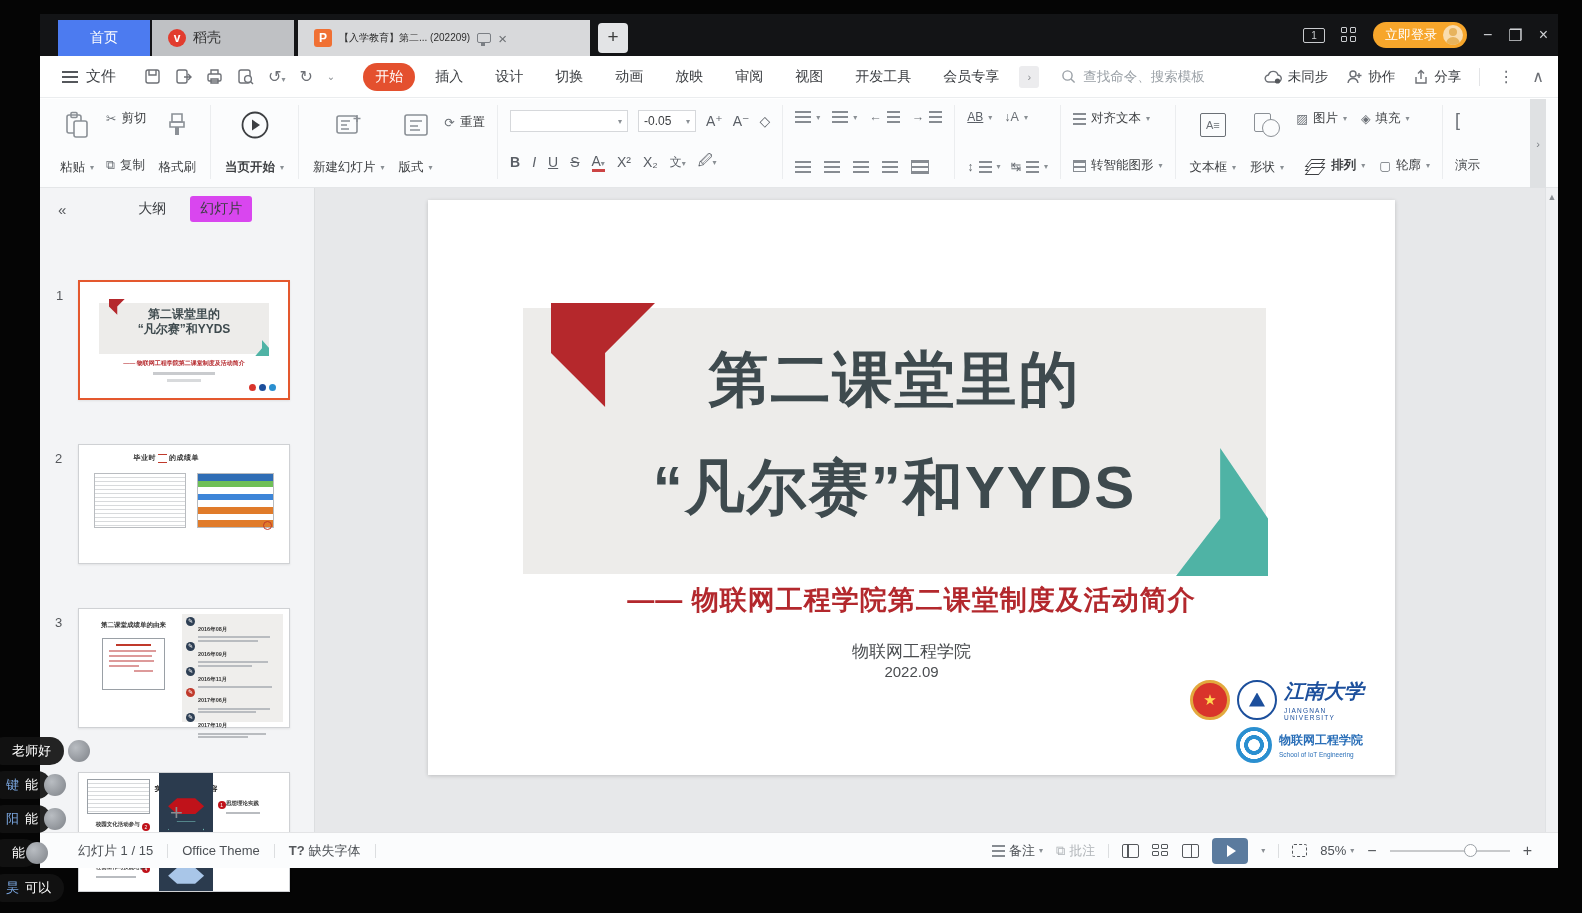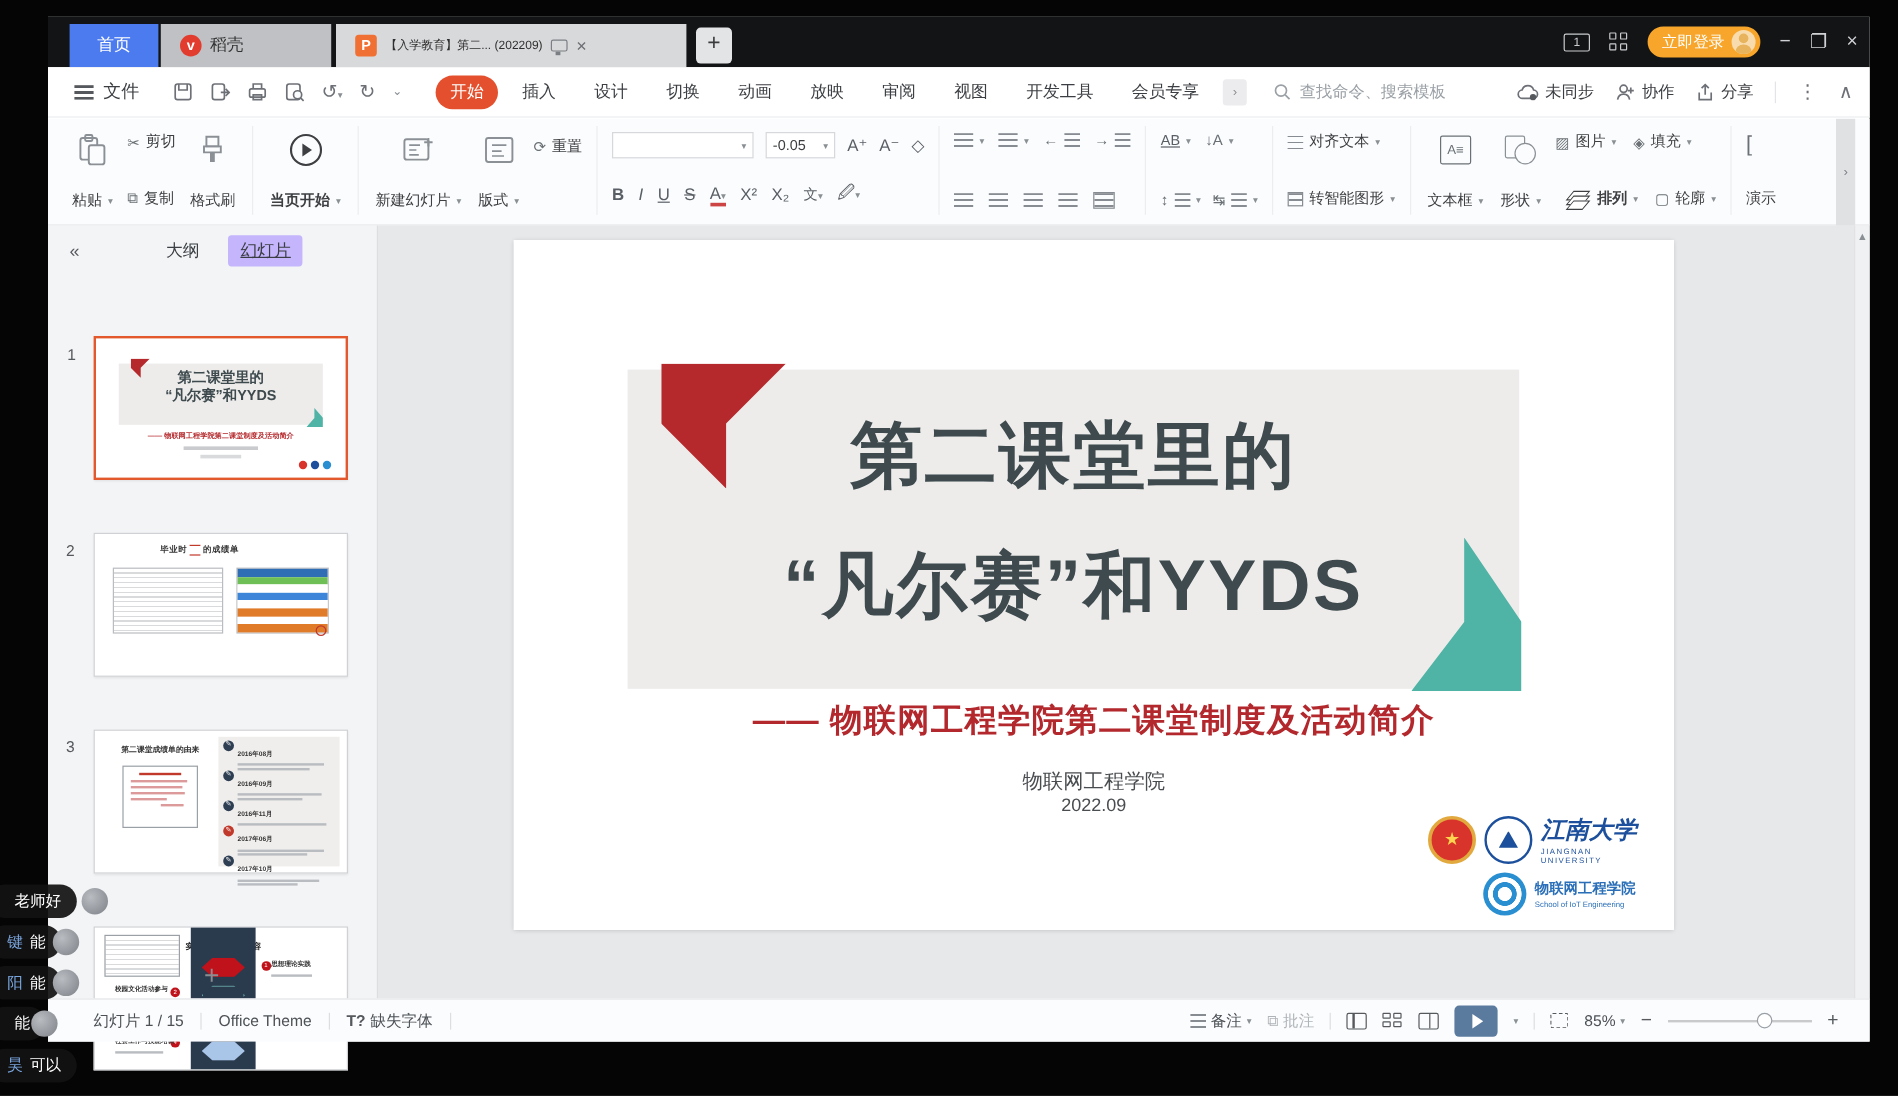--- a/index.html
+++ b/index.html
@@ -6,21 +6,21 @@
   html,body { width:1582px; height:913px; background:#000; overflow:hidden;
     font-family:"Liberation Sans","DejaVu Sans",sans-serif; }
   .stage { position:relative; width:1582px; height:913px; background:#050505; }
 
   
   .window { position:absolute; left:40px; top:14px; width:1518px; height:854px; background:#fff; }
 
   
   .tabbar { position:absolute; left:0; top:0; width:100%; height:42px; background:#131416; display:flex; align-items:flex-end; }
   .tab { height:36px; display:flex; align-items:center; gap:7px; padding:0 16px; font-size:14px; color:#333; cursor:pointer; }
-  .tab-home { background:#4c7bf0; color:#fff; width:74px; justify-content:center; margin-left:18px; }
+  .tab-home { background:#4c7bf0; color:#fff; width:92px; justify-content:center; margin-left:18px; }
   .tab-docer { background:#bfc1c4; width:142px; margin-left:2px; }
   .docer-ic { width:18px; height:18px; border-radius:50%; background:#e23c2e; color:#fff; font-size:12px; font-weight:bold; text-align:center; line-height:18px; }
   .tab-doc { background:#d8d9db; margin-left:4px; width:292px; }
   .p-ic { width:18px; height:18px; border-radius:3px; background:#f07033; color:#fff; font-weight:bold; font-size:12px; text-align:center; line-height:18px; }
   .doc-title { font-size:10px; color:#2e2e2e; white-space:nowrap; overflow:hidden; max-width:190px; }
   .mon-ic { width:14px; height:10px; border:1.5px solid #7b7f84; border-radius:2px; position:relative; }
   .mon-ic::after { content:""; position:absolute; left:3px; bottom:-4px; width:4px; height:3px; background:#7b7f84; }
   .tab-close { color:#6d7control074; font-size:15px; color:#6d7074; }
   .tab-add { width:30px; height:30px; margin:0 0 3px 8px; background:#e3e4e6; border-radius:4px; color:#3c3c3c; font-size:19px; text-align:center; line-height:28px; cursor:pointer; }
   .tabbar-right { position:absolute; right:10px; top:0; height:42px; display:flex; align-items:center; gap:16px; }
@@ -73,21 +73,21 @@
   .shape-ic::before { content:""; position:absolute; left:0; top:0; width:15px; height:17px; border:1.5px solid #8b9096; border-radius:2px; }
   .shape-ic::after { content:""; position:absolute; right:0; bottom:0; width:16px; height:16px; border:1.5px solid #8b9096; border-radius:50%; background:#fbfcfd; }
   .edge-strip { position:absolute; right:12px; top:85px; width:16px; height:89px; background:#dfe1e3; color:#7b7f84; font-size:11px; display:flex; align-items:center; justify-content:center; cursor:pointer; }
 
   
   .left-panel { position:absolute; left:0; top:174px; width:275px; bottom:36px; background:#f3f4f6; border-right:1px solid #dcdee0; }
   .panel-head { height:42px; display:flex; align-items:center; font-size:14px; color:#3b3e42; }
   .collapse { margin-left:18px; color:#55585c; font-size:15px; cursor:pointer; }
   .ptabs { margin-left:62px; display:flex; gap:14px; align-items:center; }
   .ptab { padding:4px 10px; cursor:pointer; }
-  .ptab.active { background:#c4b5fd; border-radius:3px;text-decoration:underline; }
+  .ptab.active { background:#d946ef; border-radius:3px; }
   .thumbs { position:absolute; left:38px; top:44px; }
   .thumb { position:relative; width:212px; height:120px; background:#fff; border:1px solid #cfd1d4; box-shadow:0 1px 2px rgba(0,0,0,.08); cursor:pointer; }
   .thumb .num { position:absolute; left:-24px; top:6px; font-size:13px; color:#55585c; }
   .t1 { top:48px; border:2px solid #e4582e; }
   .t2 { top:64px; } .t3 { top:80px; } .t4 { top:96px; }
   .thumb + .thumb { margin-top:28px; }
   .add-slide { position:absolute; left:130px; top:612px; font-size:22px; color:#8a8d91; cursor:pointer; }
 
   
   .m-banner { position:absolute; left:9%; top:18%; width:82%; height:44%; background:#edecea; }

